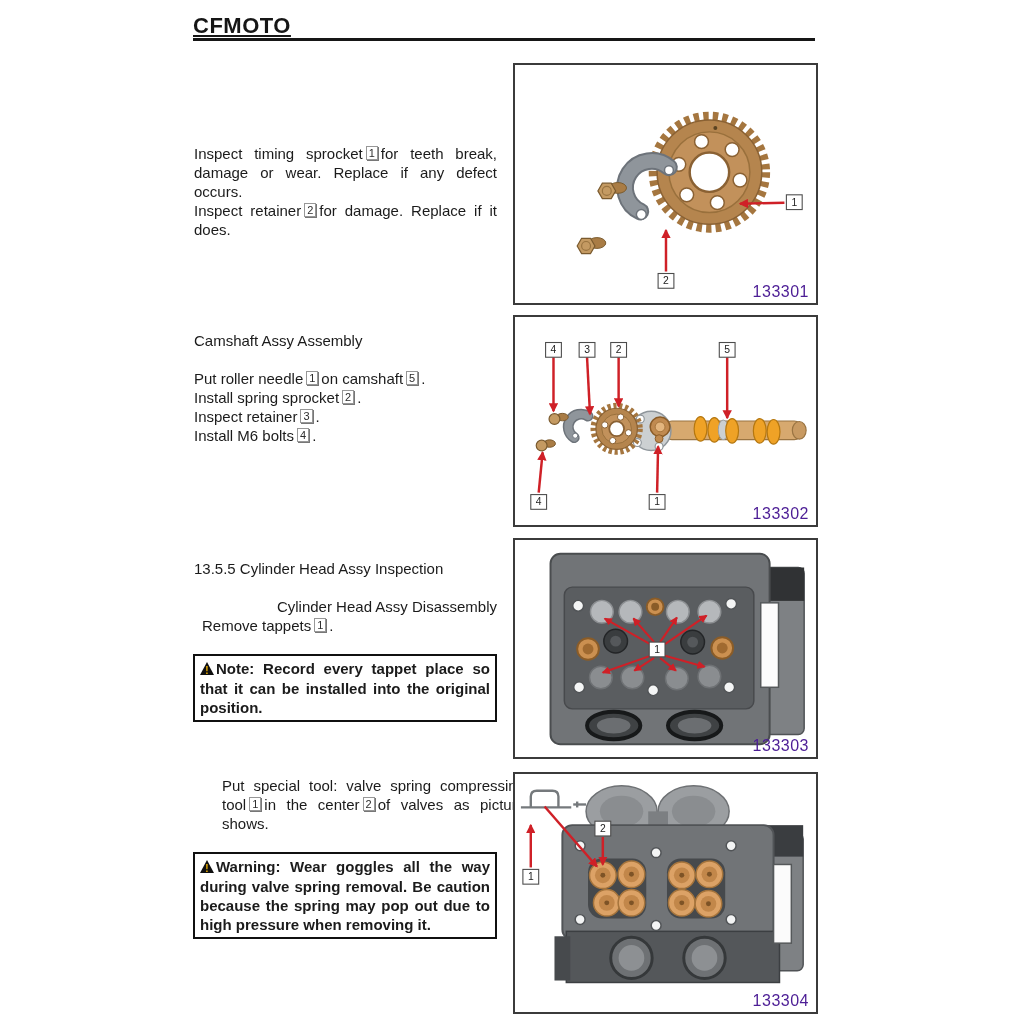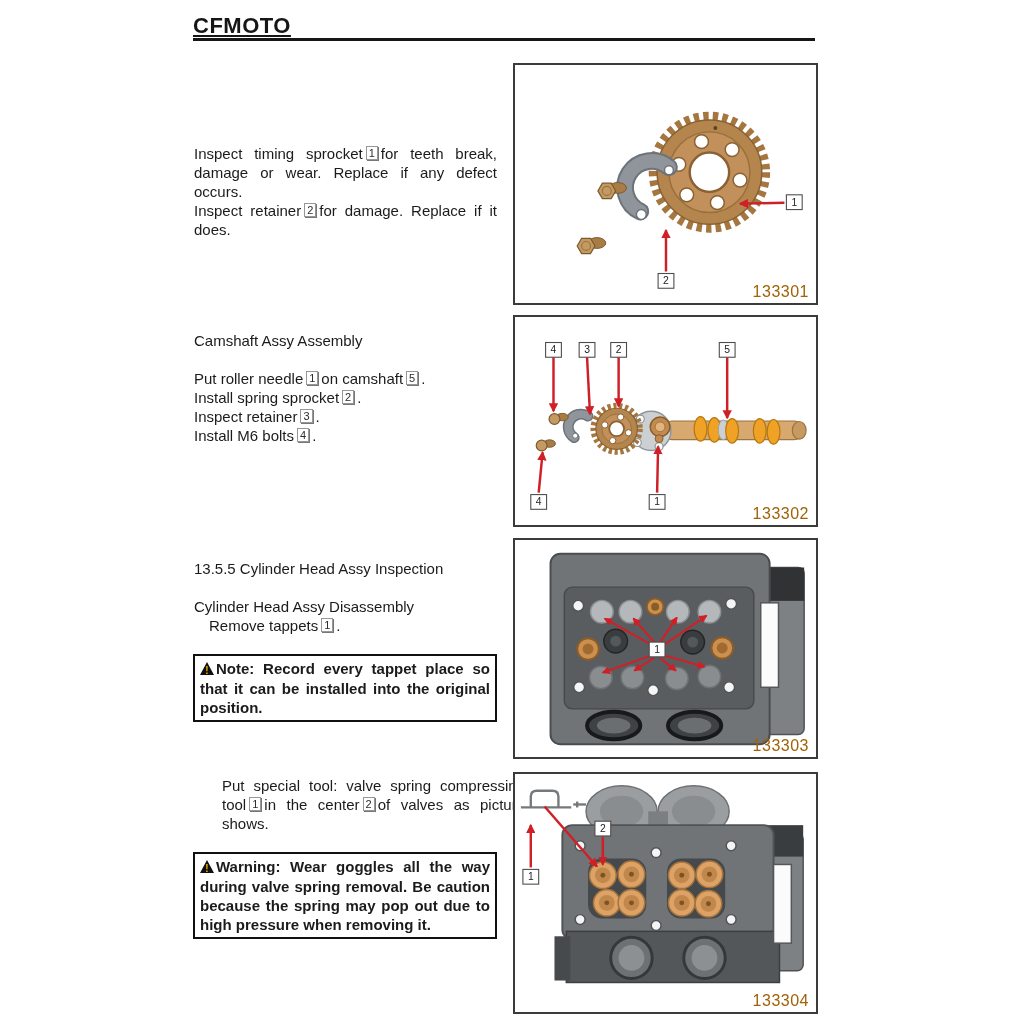--- a/index.html
+++ b/index.html
@@ -20,21 +20,21 @@
     font-size:11px; line-height:12px; padding:0 2px; margin:0 3px;
     vertical-align:2px; color:#2c2c2c;
   }
   .alertbox {
     border:2px solid #101010; padding:3px 5px; font-size:15px; line-height:19px;
     font-weight:bold; text-align:justify;
   }
   .warn-icon { display:inline-block; vertical-align:-1px; margin-right:2px; }
   .figure { border:2px solid #3b3b3b; background:#fff; }
   .figure svg { position:absolute; left:0; top:0; width:100%; height:100%; }
-  .fignum { position:absolute; right:7px; bottom:2px; font-size:16px; color:#a16207; letter-spacing:0.5px; }
+  .fignum { position:absolute; right:7px; bottom:2px; font-size:16px; color:#4c1d95; letter-spacing:0.5px; }
   .callout-rect { fill:#ffffff; stroke:#4c4c4c; stroke-width:1.1; }
   .callout-num { font-size:10.5px; fill:#222; font-family:"Liberation Sans",sans-serif; }
   .arrow { stroke:#cf2027; stroke-width:2.5; fill:none; }
   .arrow-thin { stroke:#cf2027; stroke-width:2.1; fill:none; }
   .ah { fill:#cf2027; }
   .tool-line { stroke:#75797c; stroke-width:2.4; fill:none; }
 </style>
 </head>
 <body>
 
@@ -48,22 +48,22 @@
 
 <div class="abs h-bold" style="left:194px; top:331px; width:303px;">Camshaft Assy Assembly</div>
 <div class="abs line-text" style="left:194px; top:369px; width:303px;">
   <div><span>Put roller needle</span><span class="chip">1</span><span>on camshaft</span><span class="chip">5</span><span>.</span></div>
   <div><span>Install spring sprocket</span><span class="chip">2</span><span>.</span></div>
   <div><span>Inspect retainer</span><span class="chip">3</span><span>.</span></div>
   <div><span>Install M6 bolts</span><span class="chip">4</span><span>.</span></div>
 </div>
 
 <div class="abs h-bold" style="left:194px; top:559px; width:303px;">13.5.5 Cylinder Head Assy Inspection</div>
-<div class="abs h-bold" style="left:194px; top:597px; width:303px;">Cylinder Head Assy Disassembly</div>
-<div class="abs line-text" style="left:209px; top:616px; width:303px;">
+<div class="abs h-bold" style="left:194px; top:597px; width:303px;text-align:right;">Cylinder Head Assy Disassembly</div>
+<div class="abs line-text" style="left:202px; top:616px; width:303px;">
   <span>Remove tappets</span><span class="chip">1</span><span>.</span>
 </div>
 <div class="abs alertbox" style="left:193px; top:654px; width:304px;">
   <span class="warn-icon"><svg width="14" height="13" viewBox="0 0 14 13">
         <path d="M7,0 L14,13 L0,13 Z" fill="#101010"></path>
         <text x="7" y="11.5" text-anchor="middle" font-size="10" font-weight="bold" fill="#f5b400">!</text>
       </svg></span><span>Note: Record every tappet place so that it can be installed into the original position.</span>
 </div>
 
 <div class="abs body-text" style="left:194px; top:776px; width:303px;margin-left:28px;">

